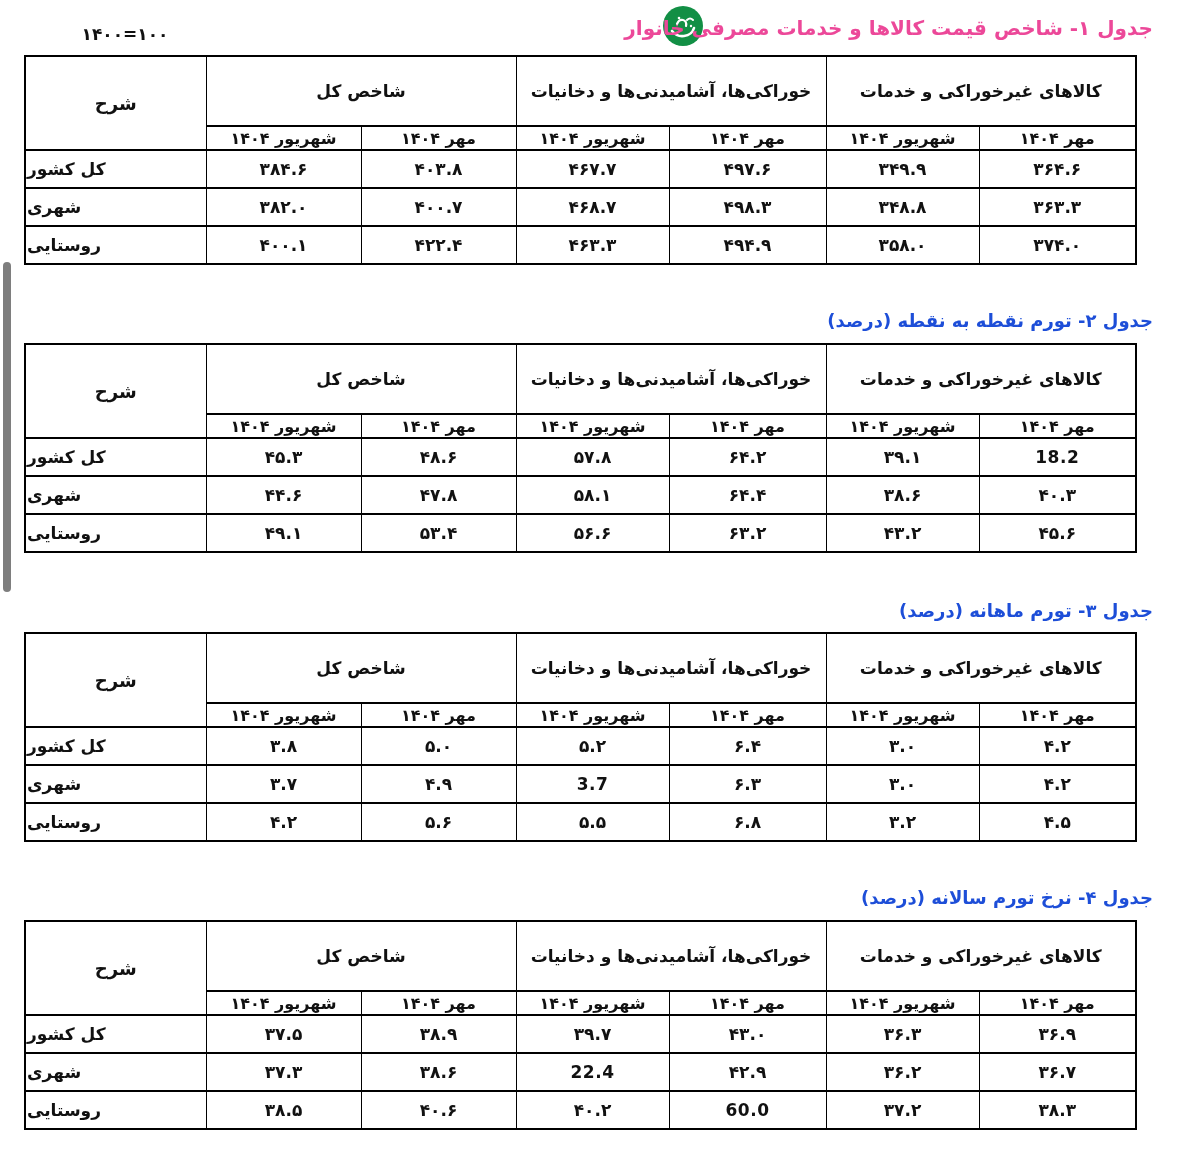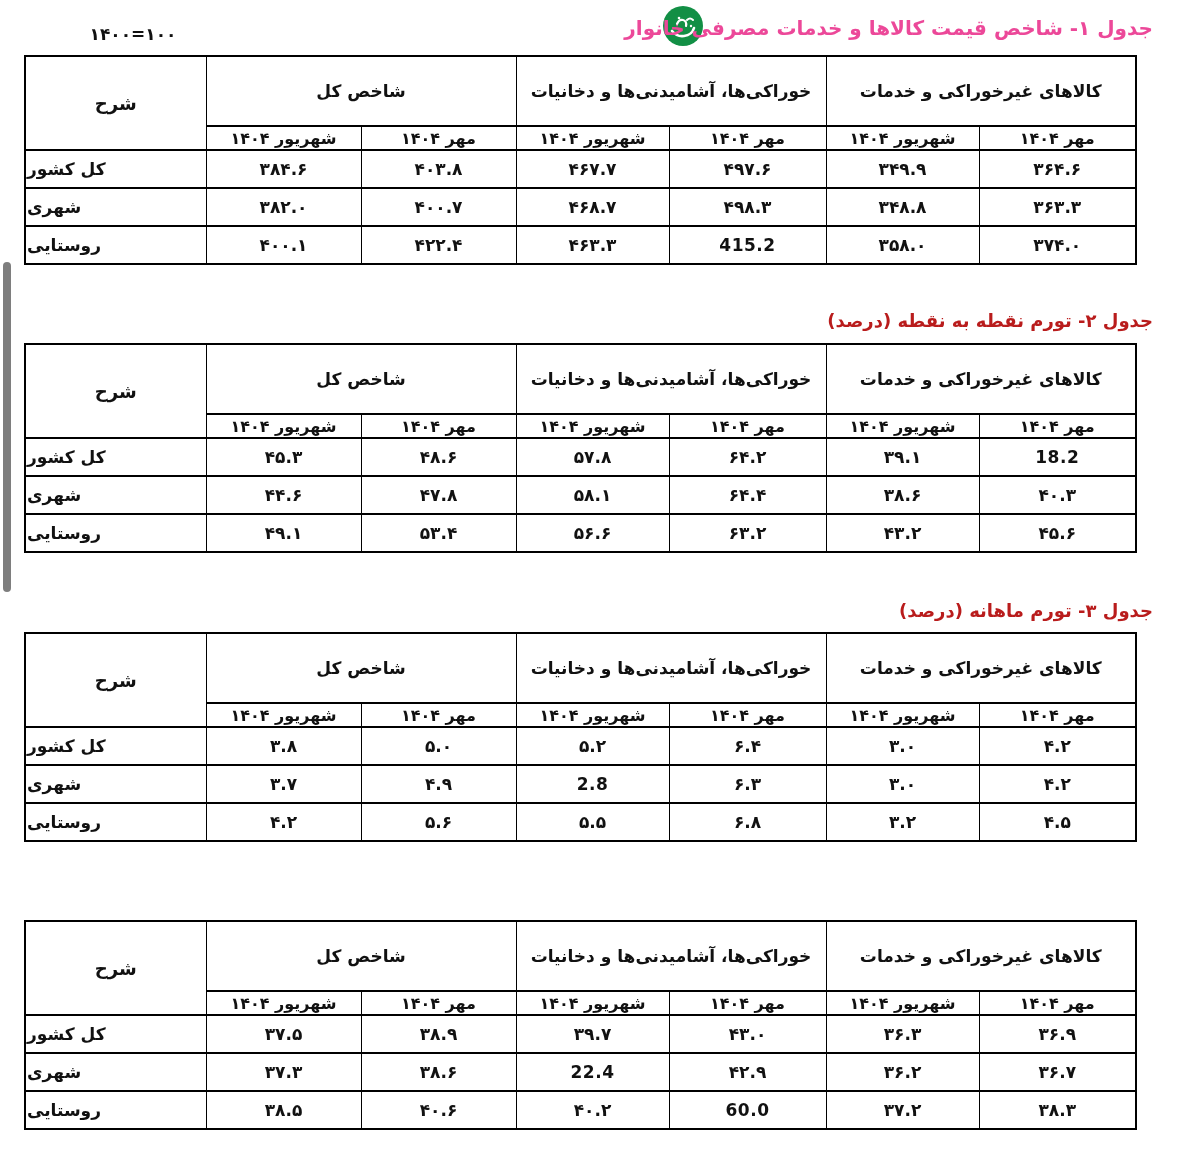--- a/index.html
+++ b/index.html
@@ -21,21 +21,20 @@
     position: absolute;
     top: 24px;
     left: 0;
     width: 250px;
     text-align: center;
     font-size: 17px;
     font-weight: 700;
     color: #111;
     direction: ltr;
     letter-spacing: .5px;
-    margin-left: 8px;
   }
   .title-main {
     position: absolute;
     top: 16px;
     right: 26px;
     font-size: 20px;
     font-weight: 700;
     color: #ec4899;
     white-space: nowrap;
   }
@@ -47,21 +46,21 @@
     height: 44px;
   }
   .logo svg { display:block; }
 
   
   .section-title {
     position: absolute;
     right: 26px;
     font-size: 18px;
     font-weight: 700;
-    color: #b91c1c;
+    color: #1d4ed8;
     white-space: nowrap;
   }
 
   
   table.stat {
     position: absolute;
     right: 42px;
     width: 1111px;
     border-collapse: collapse;
     table-layout: fixed;
@@ -191,21 +190,21 @@
         <td class="val">۳۴۸.۸</td>
         <td class="val">۴۹۸.۳</td>
         <td class="val">۴۶۸.۷</td>
         <td class="val">۴۰۰.۷</td>
         <td class="val">۳۸۲.۰</td>
         <td class="rowlab">شهری</td>
       </tr>
       <tr>
         <td class="val">۳۷۴.۰</td>
         <td class="val">۳۵۸.۰</td>
-        <td class="val">415.2</td>
+        <td class="val">۴۹۴.۹</td>
         <td class="val">۴۶۳.۳</td>
         <td class="val">۴۲۲.۴</td>
         <td class="val">۴۰۰.۱</td>
         <td class="rowlab">روستایی</td>
       </tr>
     </tbody>
   </table>
 
   <div class="section-title" style="top:310px;">جدول ۲-  تورم نقطه به نقطه (درصد)</div>
 
@@ -301,37 +300,38 @@
         <td class="val">۶.۴</td>
         <td class="val">۵.۲</td>
         <td class="val">۵.۰</td>
         <td class="val">۳.۸</td>
         <td class="rowlab">کل کشور</td>
       </tr>
       <tr>
         <td class="val">۴.۲</td>
         <td class="val">۳.۰</td>
         <td class="val">۶.۳</td>
-        <td class="val">2.8</td>
+        <td class="val">3.7</td>
         <td class="val">۴.۹</td>
         <td class="val">۳.۷</td>
         <td class="rowlab">شهری</td>
       </tr>
       <tr>
         <td class="val">۴.۵</td>
         <td class="val">۳.۲</td>
         <td class="val">۶.۸</td>
         <td class="val">۵.۵</td>
         <td class="val">۵.۶</td>
         <td class="val">۴.۲</td>
         <td class="rowlab">روستایی</td>
       </tr>
     </tbody>
   </table>
 
+  <div class="section-title" style="top:887px;">جدول ۴-  نرخ تورم سالانه (درصد)</div>
 
   <table class="stat" style="top:920px;">
     <colgroup>
       <col style="width:157px">
         <col style="width:153px">
       <col style="width:157px">
         <col style="width:153px">
       <col style="width:155px">
         <col style="width:155px">
       <col style="width:181px">

